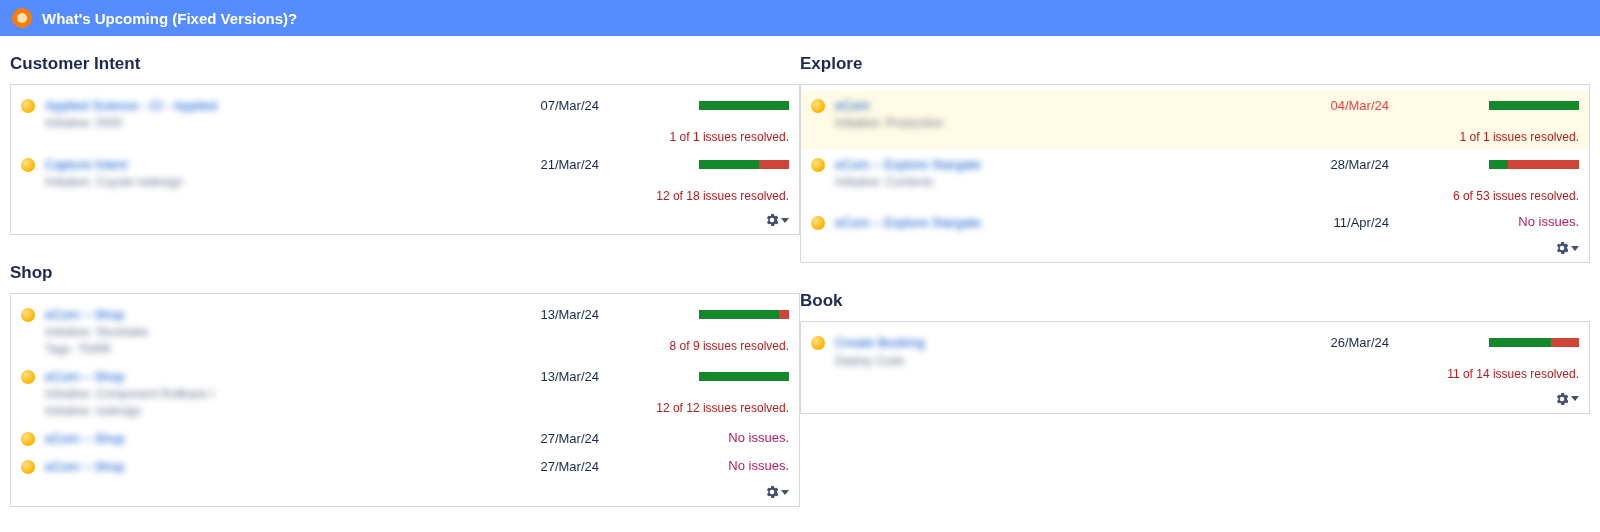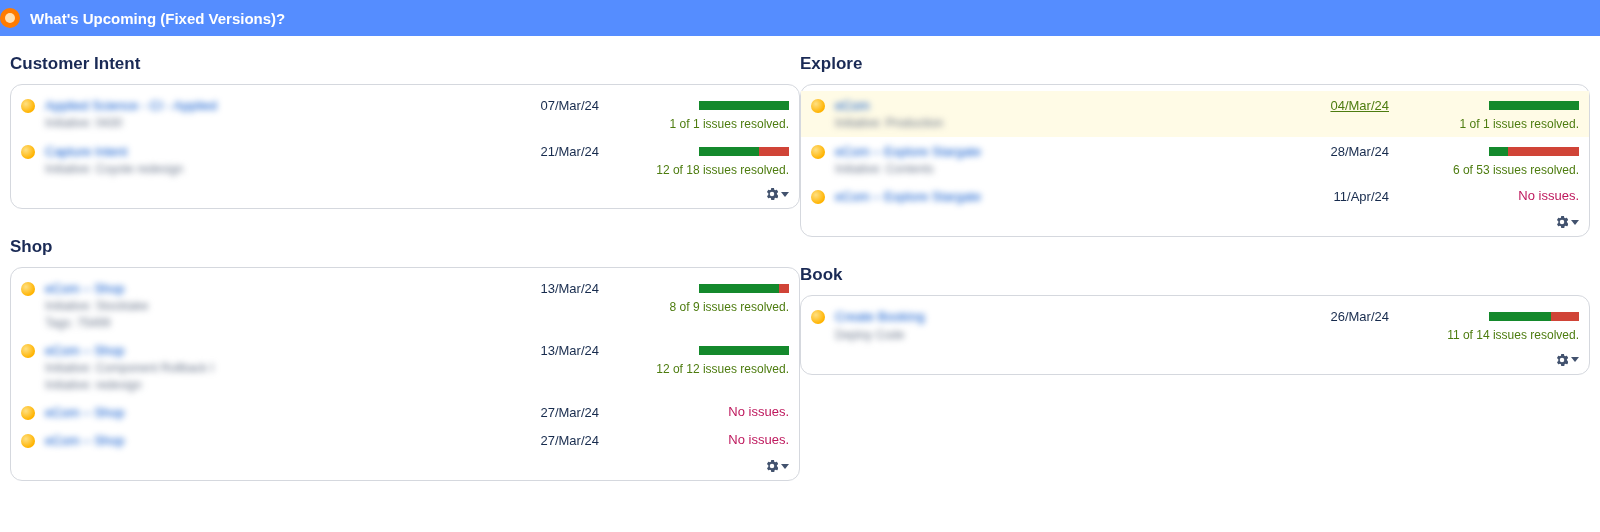--- a/index.html
+++ b/index.html
@@ -8,21 +8,21 @@
     font-size: 13px;
     color: #172b4d;
     background: #fff;
     width: 1600px;
   }
   .header-bar {
     background: #558dff;
     color: #fff;
     display: flex;
     align-items: center;
-    padding: 8px 0;
+    padding: 8px 12px;
     font-weight: 600;
     font-size: 15px;
   }
   .header-bar .workflow-icon {
     width: 20px;
     height: 20px;
     border-radius: 50%;
     background: #ff7b00;
     margin-right: 10px;
     display: flex;
@@ -43,21 +43,21 @@
   .col { flex: 1; min-width: 0; }
   .group { margin-bottom: 28px; }
   .group-title {
     font-size: 17px;
     font-weight: 600;
     color: #1a2a55;
     margin-bottom: 10px;
   }
   .panel {
     border: 1px solid #d5d8de;
-    border-radius: 12px;
+    border-radius: 0;
     padding: 6px 10px 8px 10px;
   }
   .row {
     display: flex;
     align-items: flex-start;
     padding: 6px 0 4px 0;
   }
   .row.highlight {
     background: #fffbe6;
     margin: 0 -10px;
@@ -81,39 +81,39 @@
   }
   .row .name-block .line1 { color: #0052cc; font-weight: 500; }
   .row .name-block .line2 { color: #6b778c; font-size: 12px; }
   .row .date-col {
     width: 120px;
     text-align: right;
     color: #172b4d;
     font-size: 13px;
     padding-top: 1px;
   }
-  .row .date-col.overdue { color: #4d7c0f; font-weight: 500; text-decoration: underline; }
+  .row .date-col.overdue { color: #ef4444; font-weight: 500; }
   .row .prog-col {
     width: 170px;
     text-align: right;
     margin-left: 20px;
   }
   .progress-bar {
     width: 90px;
     height: 9px;
     display: inline-flex;
     overflow: hidden;
     vertical-align: middle;
   }
   .progress-bar .seg-green { background: #14892c; }
   .progress-bar .seg-red { background: #d04437; }
   .status-text {
     font-size: 12px;
-    color: #4d7c0f;
-    margin-top: 5px;
+    color: #b91c1c;
+    margin-top: 18px;
     line-height: 1.3;
   }
   .no-issues {
     font-size: 13px;
     color: #be185d;
   }
   .panel-footer {
     display: flex;
     justify-content: flex-end;
     align-items: center;

